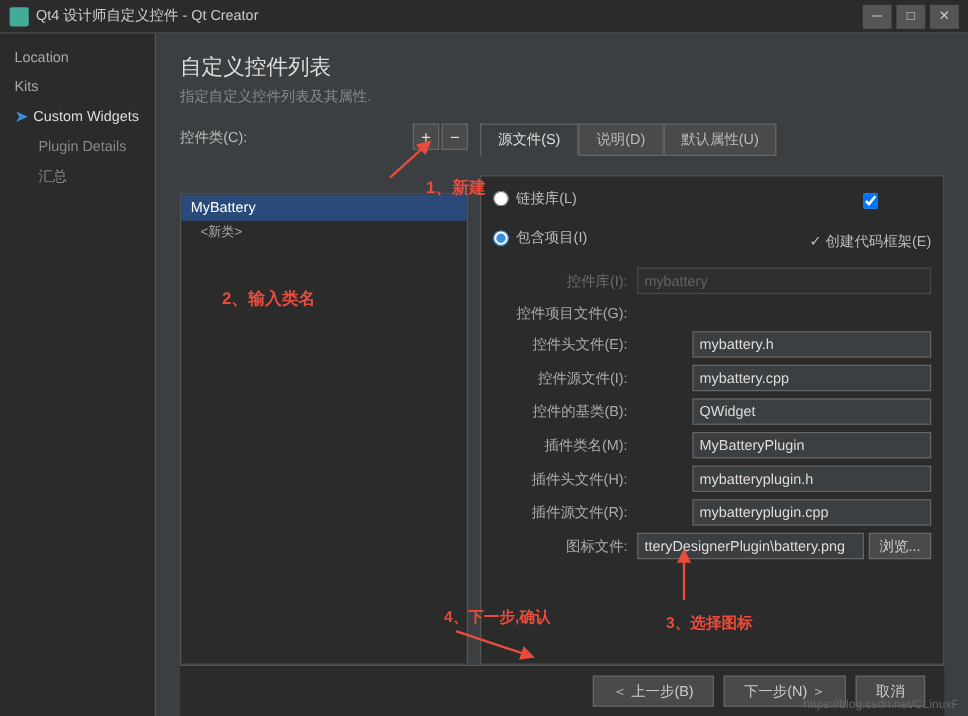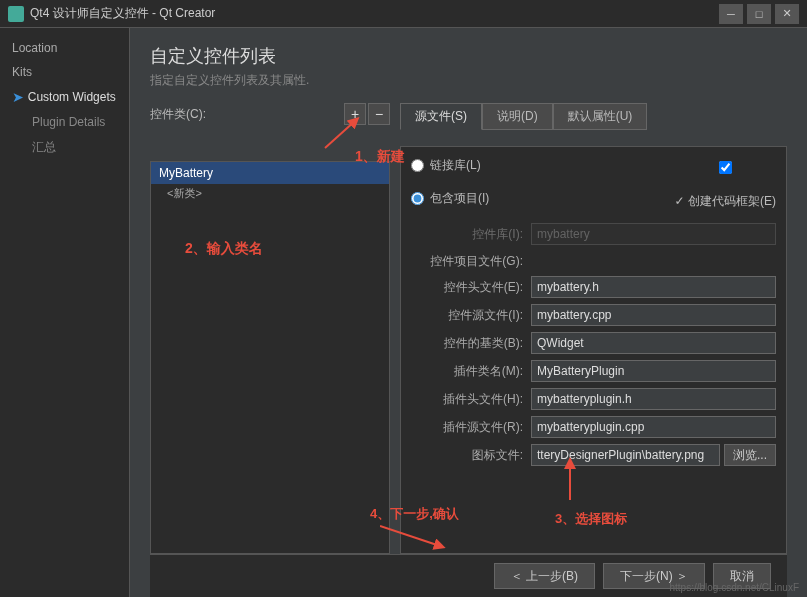--- a/index.html
+++ b/index.html
@@ -201,20 +201,21 @@
       accent-color: #3a8fd8;
     }
     .radio-label { color: #bbb; font-size: 12px; }
     .check-label { color: #bbb; font-size: 12px; }
 
     
     .form-row {
       display: flex;
       align-items: center;
       margin-bottom: 6px;
+      gap: 46px;
     }
     .form-label {
       color: #aaa;
       font-size: 12px;
       min-width: 120px;
       text-align: right;
       padding-right: 8px;
     }
     .form-input {
       flex: 1;

